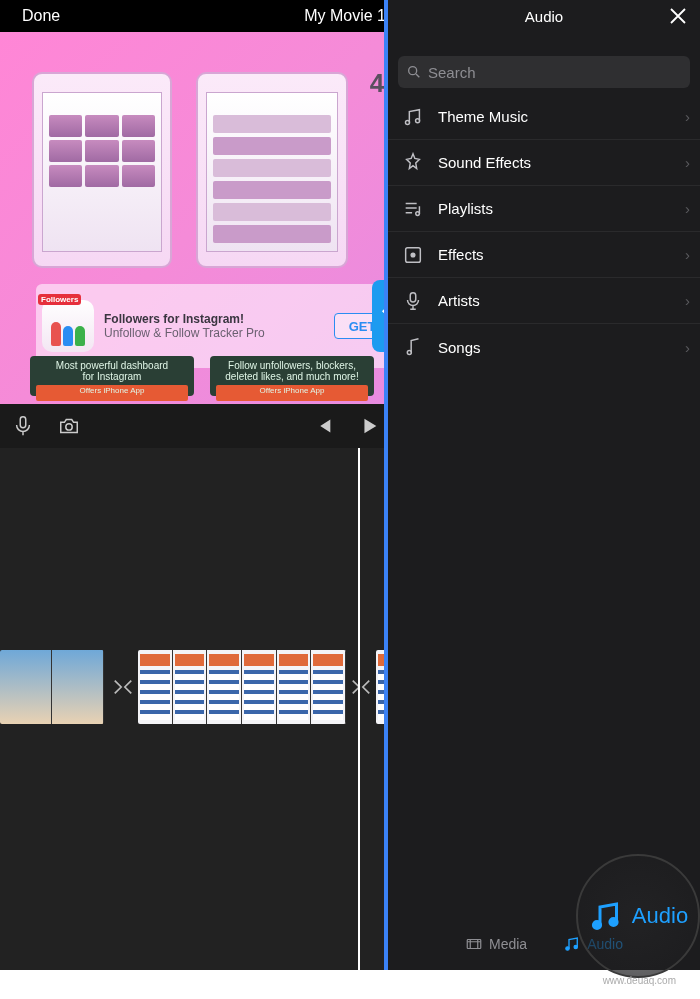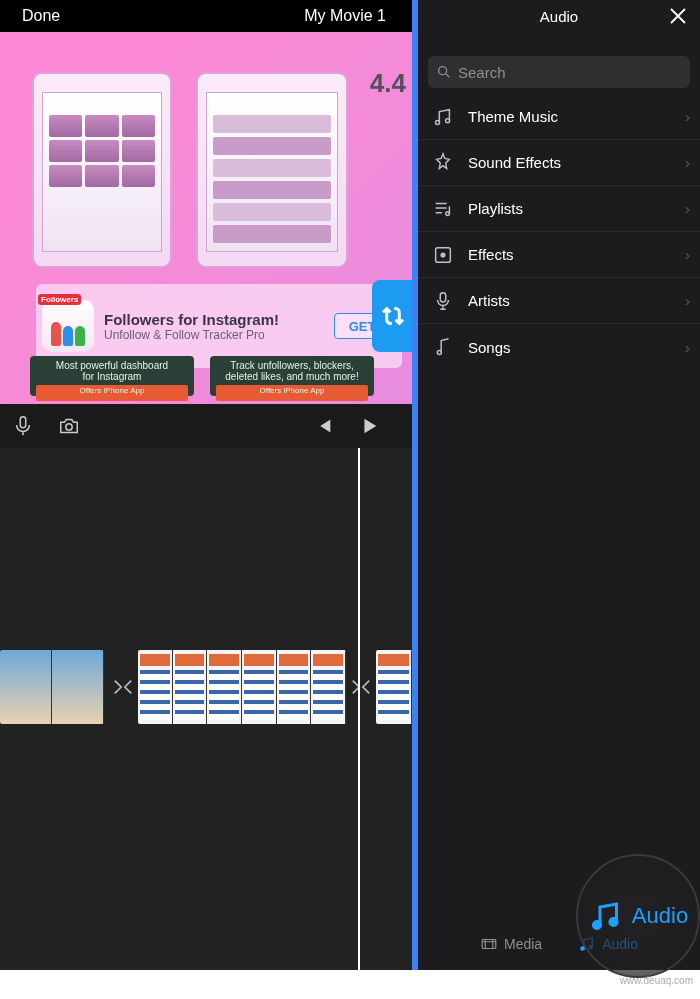--- a/index.html
+++ b/index.html
@@ -1,20 +1,20 @@
 <!DOCTYPE html>
 <html><head>
 <meta charset="utf-8">
 <style>
   * { margin: 0; padding: 0; box-sizing: border-box; }
   html, body { width: 700px; height: 999px; background: #fff; font-family: -apple-system, "Helvetica Neue", Arial, sans-serif; overflow: hidden; }
   .app { width: 700px; height: 970px; background: #000; position: relative; color: #fff; }
-  .watermark { position: absolute; top: 975px; left: 0; width: 700px; text-align: right; font-size: 10px; color: #aaa; padding-right: 7px; }
+  .watermark { position: absolute; top: 975px; left: 0; width: 700px; text-align: right; font-size: 10px; color: #aaa; padding-right: 24px; }
   .left { position: absolute; left: 0; top: 0; width: 412px; height: 970px; }
-  .right { position: absolute; right: 0; top: 0; width: 288px; height: 970px; background: #1c1c1e; border-left: 6px solid #3b82f6; }
+  .right { position: absolute; right: 0; top: 0; width: 316px; height: 970px; background: #1c1c1e; border-left: 4px solid #3b82f6; }
 
   
   .topbar { height: 32px; background: #000; display: flex; align-items: center; justify-content: space-between; padding: 0 22px; font-size: 16px; }
   .topbar .done { color: #fff; }
   .topbar .title { color: #fff; font-weight: 500; margin-right: 4px; }
 
   
   .preview { width: 412px; height: 372px; background: linear-gradient(135deg,#ff86d6 0%,#f58bd8 50%,#e78ce0 100%); position: relative; overflow: hidden; }
   .tablet { position: absolute; background: linear-gradient(#fbeaf9,#f6d8f4); border: 2px solid #d8a6d6; border-radius: 10px; }
   .tablet.t1 { left: 32px; top: 40px; width: 140px; height: 196px; }
@@ -28,21 +28,21 @@
   .rating { position: absolute; right: 6px; top: 36px; color: #5a4f5f; font-size: 26px; font-weight: 600; }
 
   .appcard { position: absolute; left: 36px; right: 10px; top: 252px; height: 84px; background: rgba(255,245,255,0.6); border-radius: 6px; display: flex; align-items: center; padding: 6px; }
   .appicon { width: 52px; height: 52px; background: linear-gradient(#fff,#f3e6f3); border-radius: 10px; display: flex; align-items: flex-end; justify-content: center; gap: 2px; padding-bottom: 6px; position: relative; }
   .person { width: 10px; height: 20px; border-radius: 5px 5px 2px 2px; }
   .person.a { background: #e8524f; height: 24px; }
   .person.b { background: #2a8df2; }
   .person.c { background: #3bb14a; }
   .followers-badge { position:absolute; top:-6px; left:-4px; background:#e62f3c; color:#fff; font-size:8px; padding:1px 3px; border-radius:3px; font-weight:700;}
   .apptxt { margin-left: 10px; flex: 1; }
-  .apptxt .t1l { font-size: 15px; font-weight: 700; color: #3a3540; }
+  .apptxt .t1l { font-size: 12px; font-weight: 700; color: #3a3540; }
   .apptxt .t2l { font-size: 12px; color: #6a6070; }
   .getbtn { width: 56px; height: 26px; border: 1px solid #2a8df2; border-radius: 4px; color: #2a8df2; font-size: 13px; font-weight: 600; display: flex; align-items: center; justify-content: center; background: rgba(255,255,255,0.4); margin-right:6px;}
   .retweet { position: absolute; right: -2px; top: 248px; width: 42px; height: 72px; background: #1d9bf0; border-radius: 8px 0 0 8px; display:flex; align-items:center; justify-content:center;}
   .retweet svg { width:30px; height:30px; }
 
   .promo { position:absolute; bottom:8px; height:40px; border-radius:4px; padding:4px 6px; font-size:10px; text-align:center; color:#dff5e6;}
   .promo.p1 { left:30px; width:164px; background:#2a3f35; }
   .promo.p2 { left:210px; width:164px; background:#2a3f35; }
   .promo .pbar { height:16px; background:#e65a34; margin-top:3px; border-radius:2px; font-size:8px; line-height:12px;}
 
@@ -148,21 +148,21 @@
         <svg viewBox="0 0 24 24" fill="none" stroke="#fff" stroke-width="2.4">
             <path d="M4 9l3-3 3 3M7 6v9a3 3 0 003 3h1M20 15l-3 3-3-3M17 18V9a3 3 0 00-3-3h-1"></path>
           </svg>
       </div>
       <div class="promo p1">
         <div>Most powerful dashboard</div>
           <div>for Instagram</div>
         <div class="pbar">Offers iPhone App</div>
       </div>
       <div class="promo p2">
-        <div>Track unfollowers, blockers,</div>
+        <div>Follow unfollowers, blockers,</div>
           <div>deleted likes, and much more!</div>
         <div class="pbar">Offers iPhone App</div>
       </div>
     </div>
 
     <div class="toolrow">
       <div class="ticon">
         <svg viewBox="0 0 24 24" fill="none" stroke="currentColor" stroke-width="1.6">
             <rect x="9" y="2" width="6" height="12" rx="3"></rect>
             <path d="M5 11a7 7 0 0014 0M12 18v4"></path>

